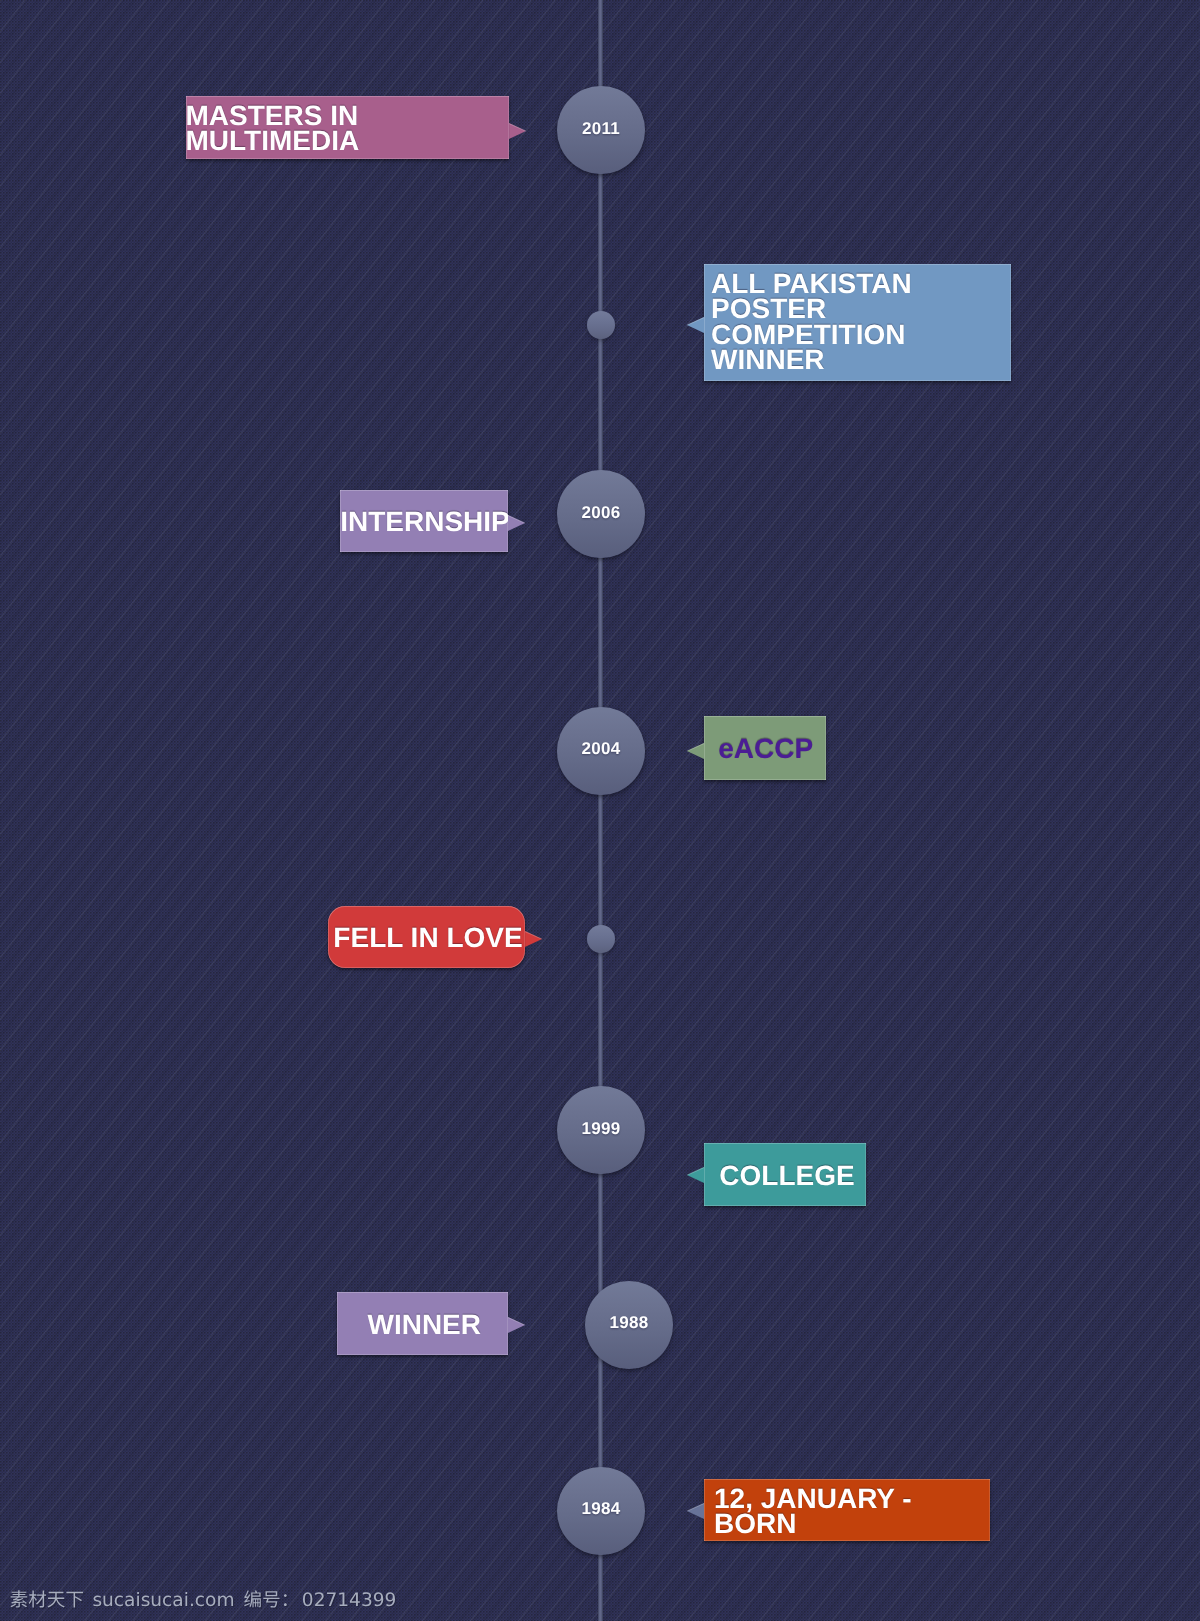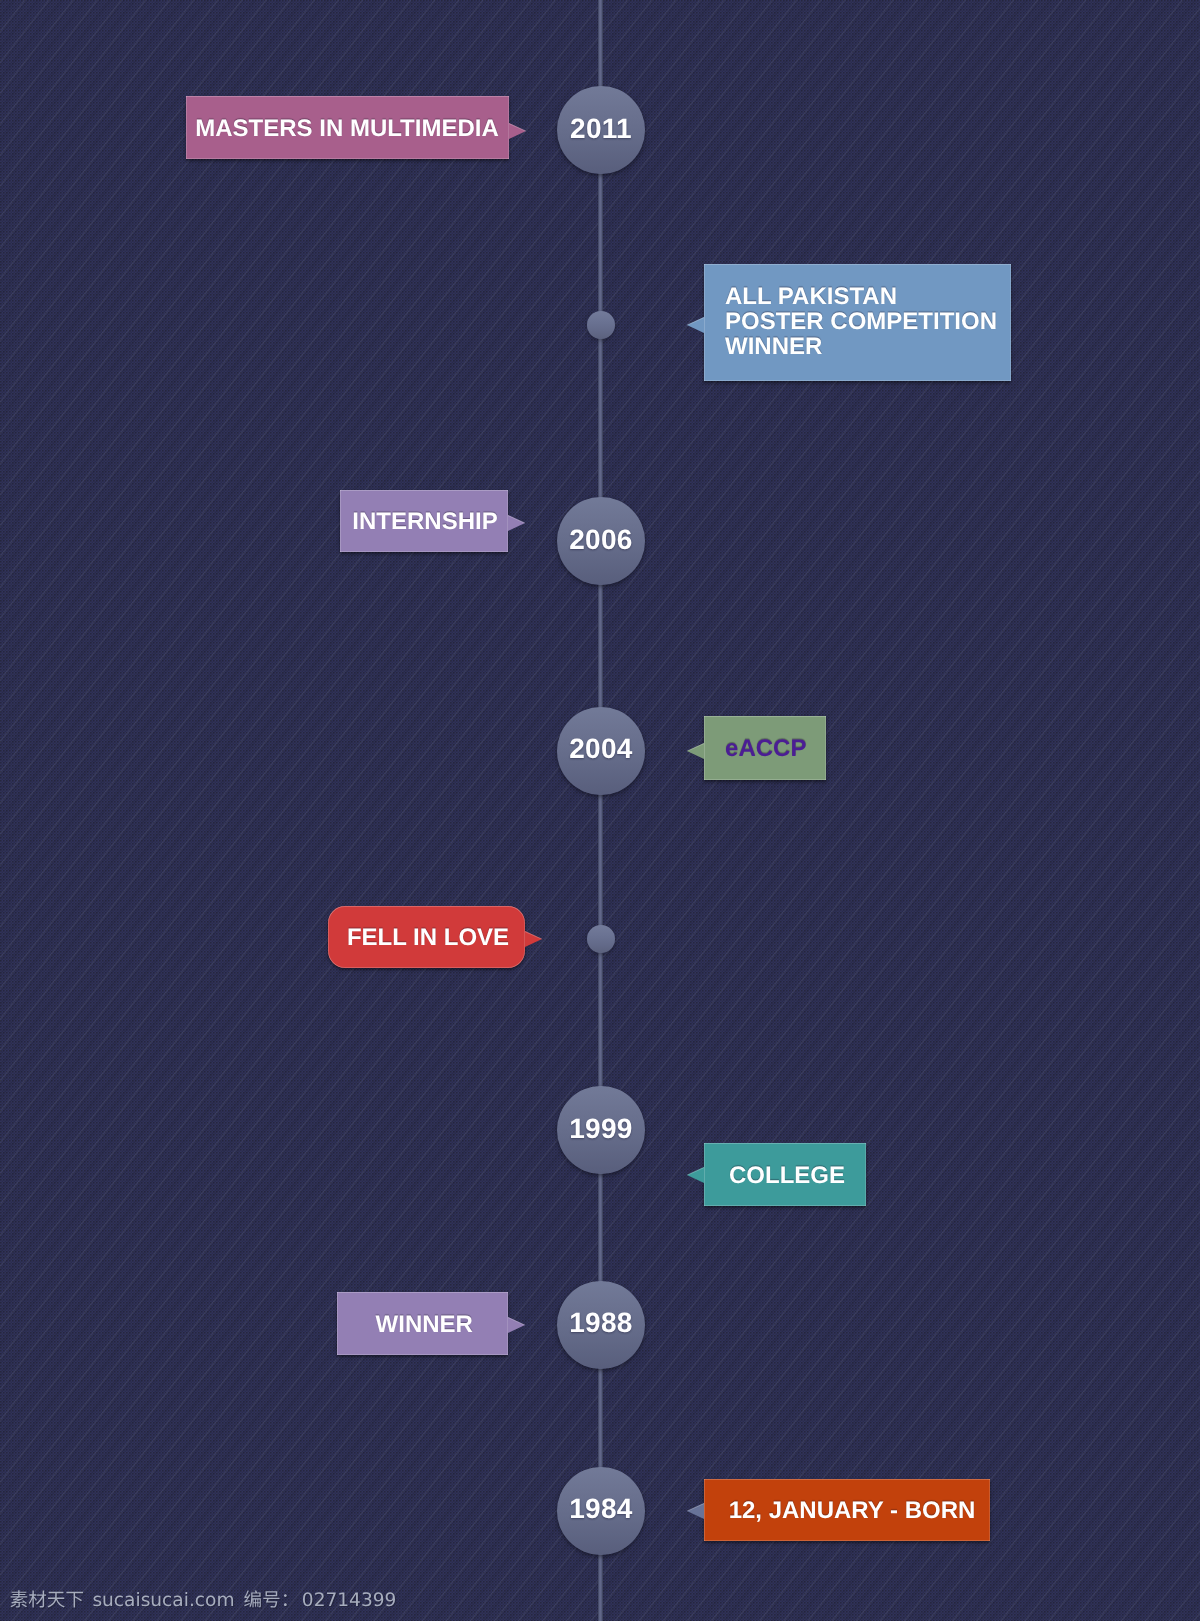--- a/index.html
+++ b/index.html
@@ -16,37 +16,37 @@
   .spine{position:absolute;left:597.5px;top:0;width:5.5px;height:1621px;
     background:linear-gradient(to right,#3a3f5c 0%,#5d6383 28%,#62688a 55%,#4e5473 80%,#33374f 100%);
   }
 
   .node{position:absolute;border-radius:50%;
     background:linear-gradient(to bottom,#727a98 0%,#6b7290 30%,#646b89 58%,#585e7c 100%);
     box-shadow:0 2px 4px rgba(0,0,0,.40);
   }
   .node .yr{position:absolute;left:0;top:0;right:0;bottom:0;will-change:opacity;opacity:.999;
     display:flex;align-items:center;justify-content:center;
-    color:#fdfdff;font-size:28px;font-weight:700;letter-spacing:0.3px;padding-bottom:3px;box-sizing:border-box;
+    color:#fdfdff;font-size:17px;font-weight:700;letter-spacing:0.3px;padding-bottom:3px;box-sizing:border-box;
     text-shadow:0 1px 2px rgba(40,40,70,.55);
   }
   .dot{position:absolute;border-radius:50%;
     background:linear-gradient(to bottom,#737b9a 0%,#6a7292 40%,#636a89 70%,#5b617d 100%);
     box-shadow:0 2px 4px rgba(0,0,0,.28);
   }
 
   .banner{position:absolute;box-sizing:border-box;
     box-shadow:0 2px 3px rgba(0,0,0,.45),
                inset 0 1px 0 rgba(255,255,255,.22),
                inset 0 -1px 0 rgba(255,255,255,.18),
                inset 1px 0 0 rgba(255,255,255,.18),
                inset -1px 0 0 rgba(255,255,255,.14);
     display:flex;align-items:center;
   }
-  .banner .txt{will-change:opacity;opacity:.999;color:#ffffff;font-size:24px;font-weight:700;line-height:25.3px;
+  .banner .txt{will-change:opacity;opacity:.999;color:#ffffff;font-size:28px;font-weight:700;line-height:25.3px;
     white-space:pre-line;text-shadow:0 -1px 1px rgba(25,18,38,.40);
     position:relative;top:1px;
   }
   .tip{position:absolute;width:18px;height:18px;overflow:visible;}
 
   .wm{position:absolute;left:0;top:0;z-index:4;}
 </style>
 </head>
 <body style="background-color: rgb(45, 47, 78);">
 
@@ -83,21 +83,21 @@
     <div class="dot" style="left: 587px; top: 310.8px; width: 28px; height: 28px;"></div>
     <div class="banner" style="left: 704px; top: 264px; width: 307px; height: 117px; background: rgb(113, 152, 194); justify-content: center; padding-left: 7px;">
       <span class="txt" style="top: -1px; color: rgb(255, 255, 255);">ALL PAKISTAN
 POSTER COMPETITION
 WINNER</span>
       <svg class="tip" width="19" height="17" viewBox="0 0 19 17" style="left: -18px; top: 52.3px;">
         <polygon points="19,0 1,8.5 19,17" fill="#7198c2"></polygon>
         <path d="M19,0.6 L1.4,8.5" stroke="rgba(255,255,255,.22)" stroke-width="1.1" fill="none"></path>
       </svg>
     </div>
-    <div class="node" style="left: 557px; top: 497px; width: 88px; height: 88px; text-align: right;">
+    <div class="node" style="left: 557px; top: 470px; width: 88px; height: 88px; text-align: right;">
       <span class="yr" style="color: rgb(255, 255, 255);">2006</span>
     </div>
     <div class="banner" style="left: 340px; top: 490px; width: 168px; height: 61.5px; background: rgb(147, 127, 180); justify-content: center; padding-left: 2px;">
       <span class="txt" style="color: rgb(255, 255, 255);">INTERNSHIP</span>
       <svg class="tip" width="19" height="17" viewBox="0 0 19 17" style="right: -18px; top: 24.3px;">
         <polygon points="0,0 18,8.5 0,17" fill="#937fb4"></polygon>
         <path d="M0,0.6 L17.6,8.5" stroke="rgba(255,255,255,.22)" stroke-width="1.1" fill="none"></path>
       </svg>
     </div>
     <div class="node" style="left: 557px; top: 706.5px; width: 88px; height: 88px;">
@@ -121,21 +121,21 @@
     <div class="node" style="left: 557px; top: 1086.2px; width: 88px; height: 88px;">
       <span class="yr" style="color: rgb(255, 255, 255);">1999</span>
     </div>
     <div class="banner" style="left: 704px; top: 1099px; width: 162px; height: 63px; background: rgb(61, 155, 155); justify-content: center; padding-left: 4px; margin-top: 44px;">
       <span class="txt" style="color: rgb(255, 255, 255);">COLLEGE</span>
       <svg class="tip" width="19" height="17" viewBox="0 0 19 17" style="left: -18px; top: 22.7px;">
         <polygon points="19,0 1,8.5 19,17" fill="#3d9b9b"></polygon>
         <path d="M19,0.6 L1.4,8.5" stroke="rgba(255,255,255,.22)" stroke-width="1.1" fill="none"></path>
       </svg>
     </div>
-    <div class="node" style="left: 557px; top: 1280.8px; width: 88px; height: 88px;">
+    <div class="node" style="left: 585px; top: 1280.8px; width: 88px; height: 88px;">
       <span class="yr" style="color: rgb(255, 255, 255);">1988</span>
     </div>
     <div class="banner" style="left: 336.5px; top: 1292px; width: 171.5px; height: 62.5px; background: rgb(147, 127, 180); justify-content: center; padding-left: 4px;">
       <span class="txt" style="color: rgb(255, 255, 255);">WINNER</span>
       <svg class="tip" width="19" height="17" viewBox="0 0 19 17" style="right: -18px; top: 24.3px;">
         <polygon points="0,0 18,8.5 0,17" fill="#937fb4"></polygon>
         <path d="M0,0.6 L17.6,8.5" stroke="rgba(255,255,255,.22)" stroke-width="1.1" fill="none"></path>
       </svg>
     </div>
     <div class="node" style="left: 557px; top: 1466.7px; width: 88px; height: 88px;">

